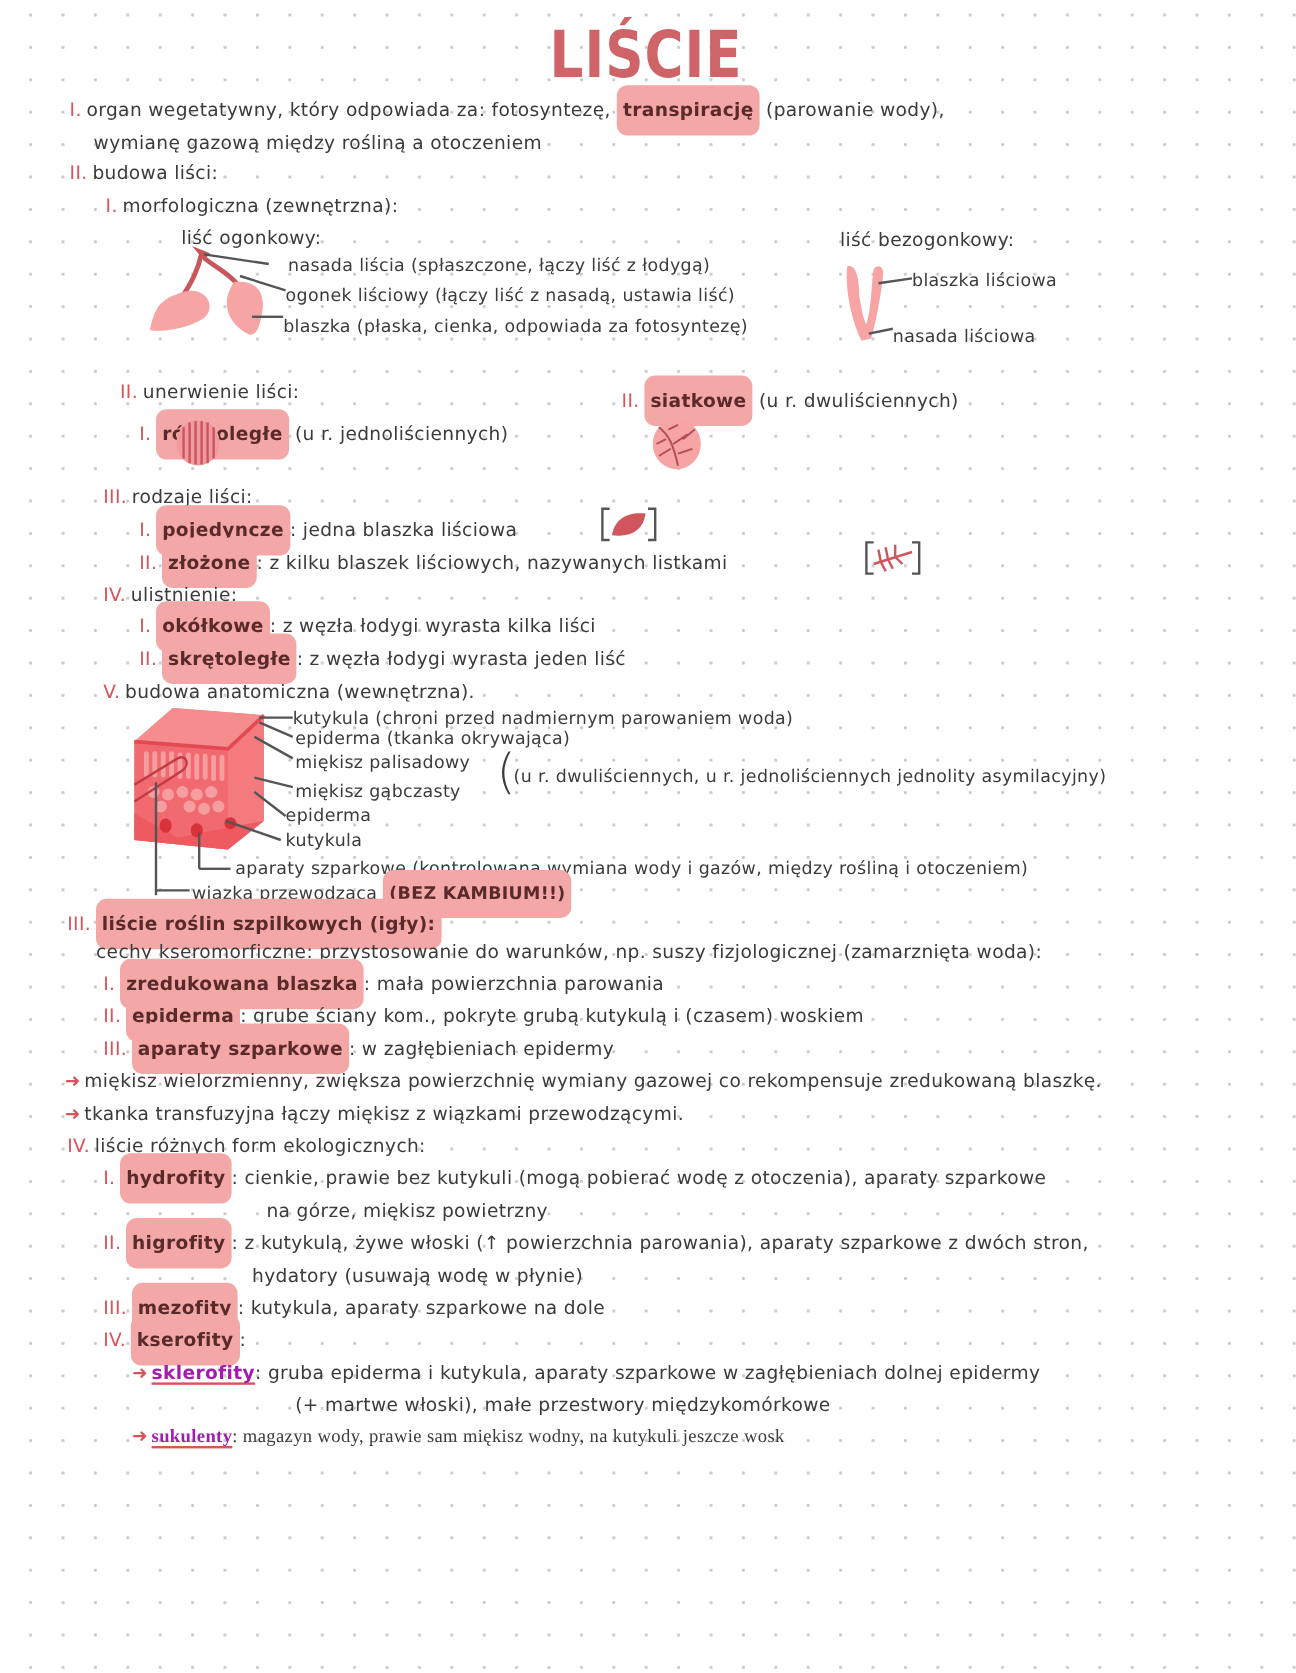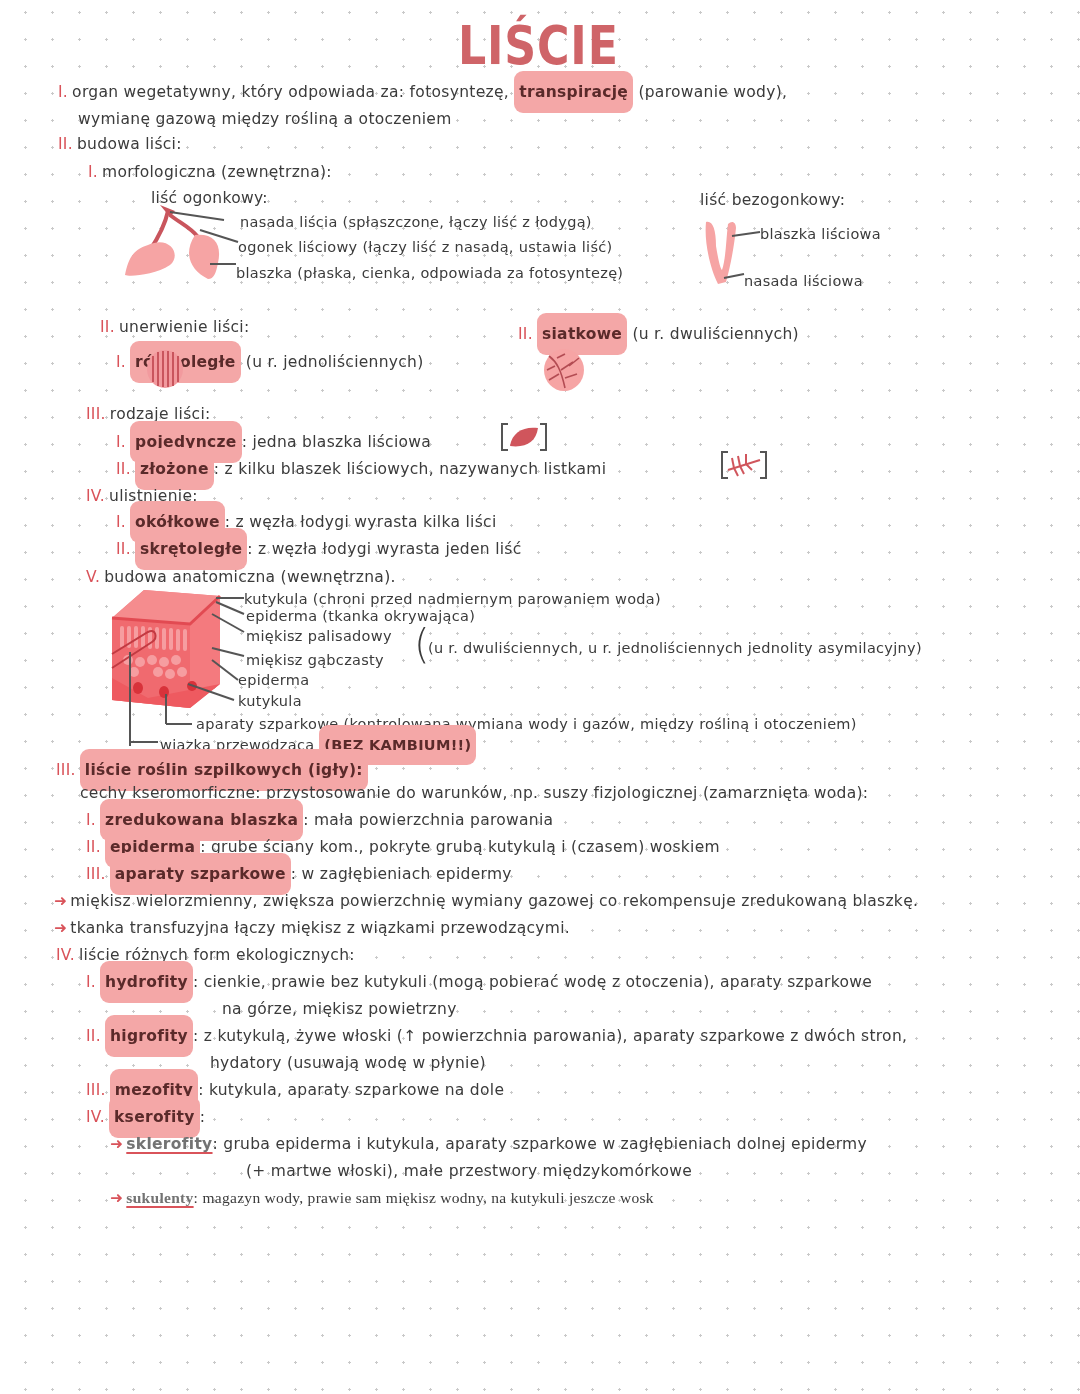--- a/index.html
+++ b/index.html
@@ -13,21 +13,21 @@
     color:#3b3b3b;
   }
   .abs { position:absolute; white-space:nowrap; }
   .title {
     left:458px; top:14px; font-size:54px; font-weight:bold; color:#cf6468;
     letter-spacing:1px; font-family:"DejaVu Sans", sans-serif; transform:scaleX(0.82); transform-origin:left top;
   }
   .line { font-size:15.5px; line-height:20px; letter-spacing:0.3px; }
   .num { color:#d9535a; margin-right:4px; }
   .hl { background:#f4a7a7; border-radius:9px; padding:12px 5px; color:#5a2a2a; font-weight:bold; }
-  .ul { text-decoration:underline; text-decoration-color:#d9535a; text-decoration-thickness:2px; text-underline-offset:3px; color:#737373; font-weight:bold; }
+  .ul { text-decoration:underline; text-decoration-color:#d9535a; text-decoration-thickness:2px; text-underline-offset:3px; color:#a21caf; font-weight:bold; }
   .arrow { color:#d9535a; margin-right:3px; }
   .small { font-size:14.5px; }
   svg { position:absolute; overflow:visible; }
 </style>
 </head>
 <body>
 
 <div class="abs title">LIŚCIE</div>
 
 <div class="abs line" style="left:58px;top:82px;">

